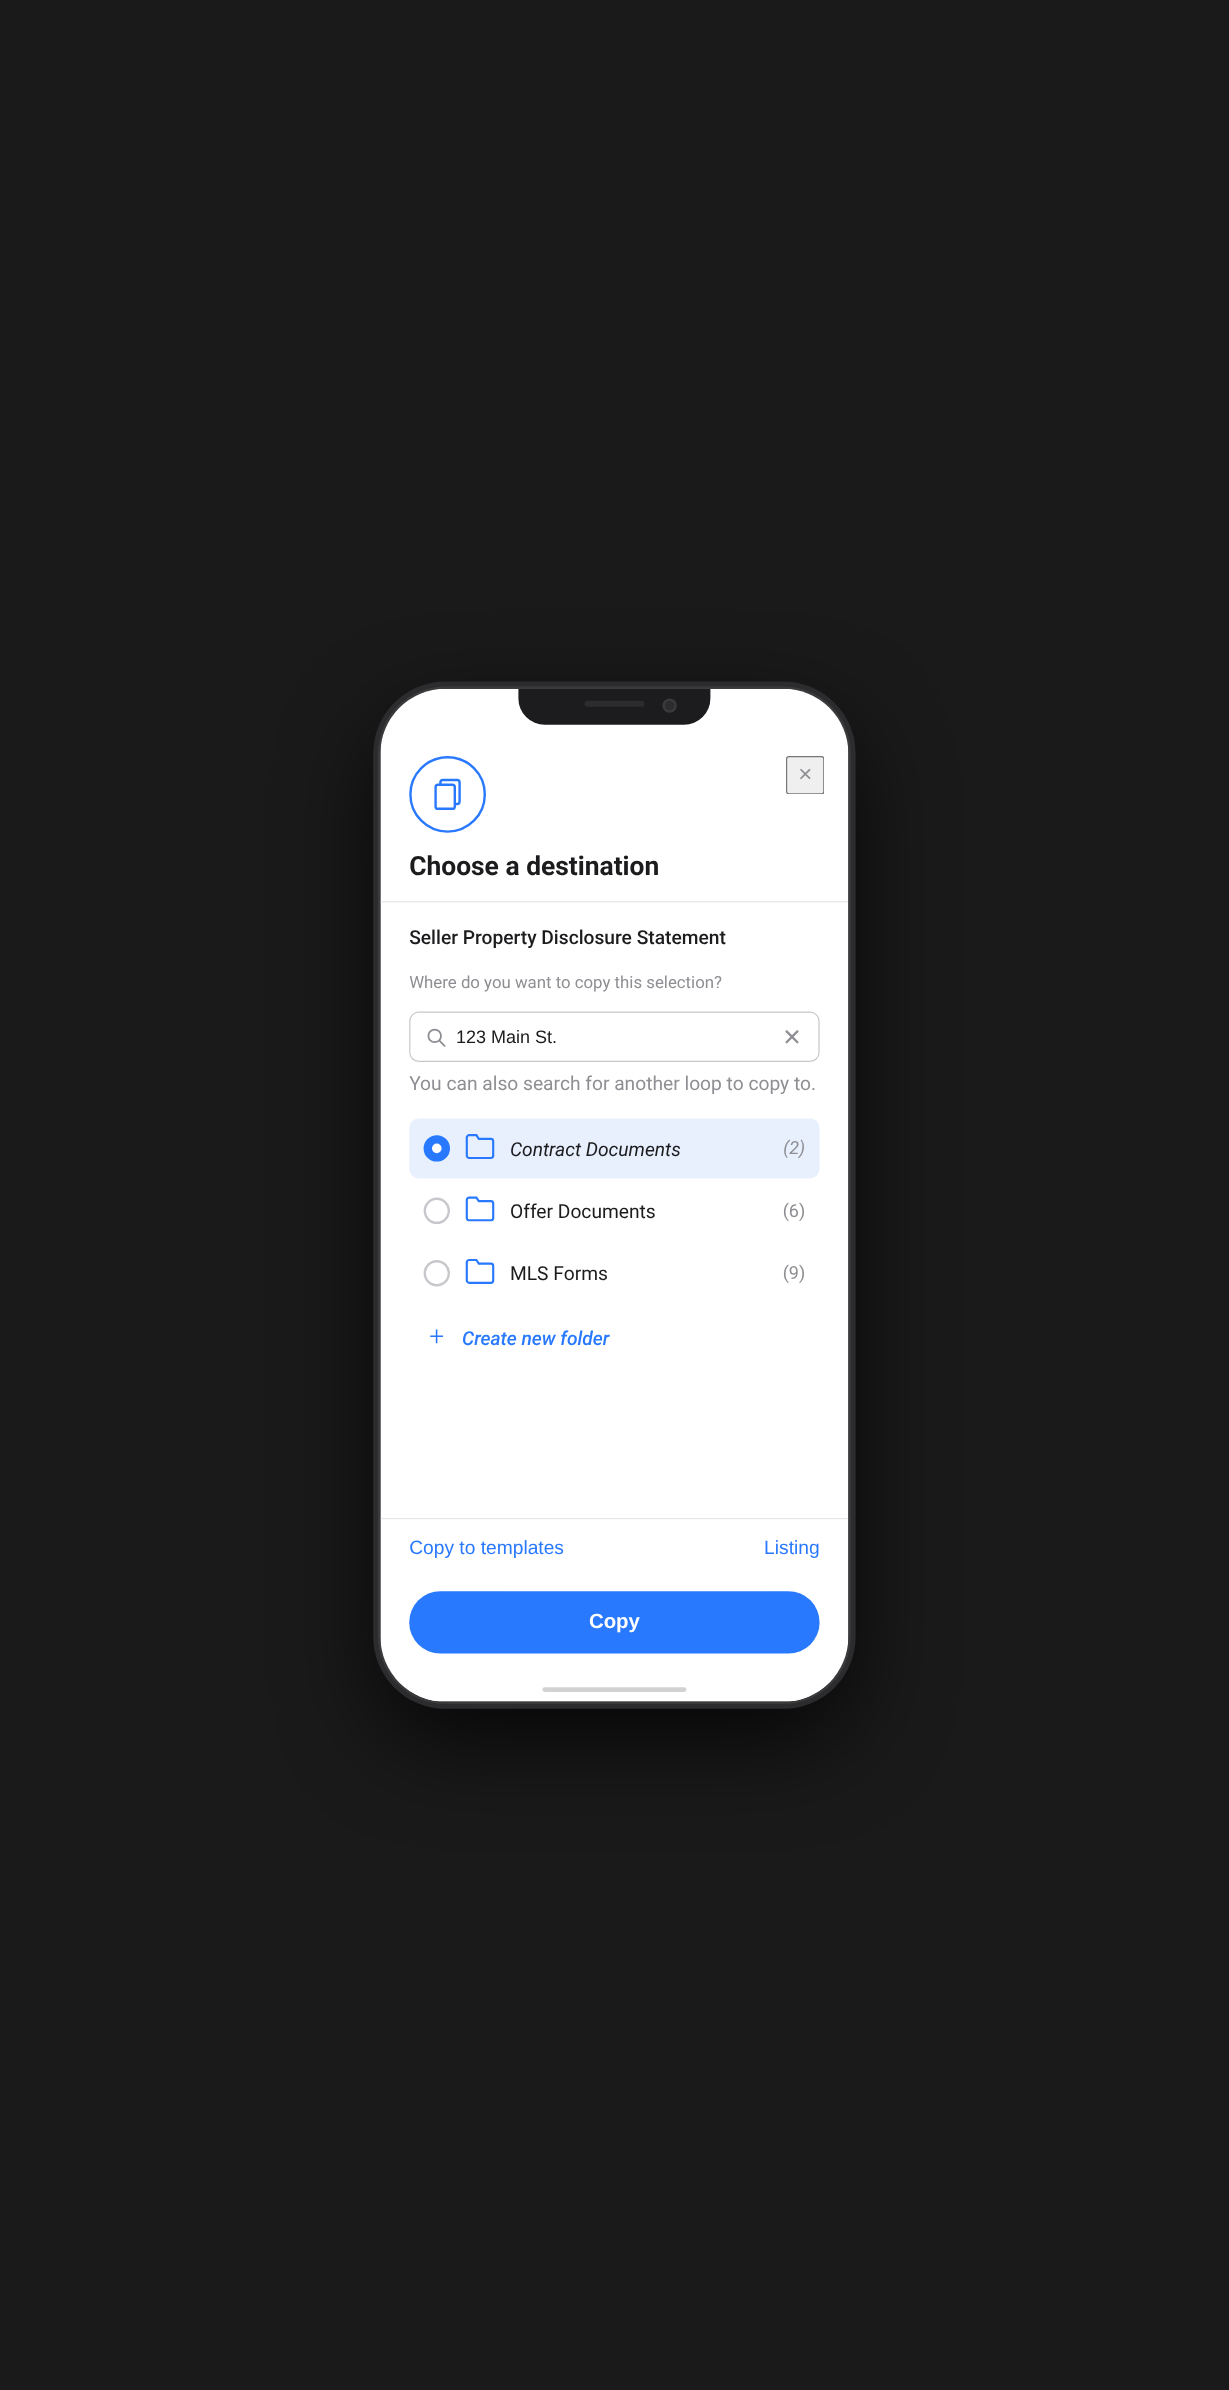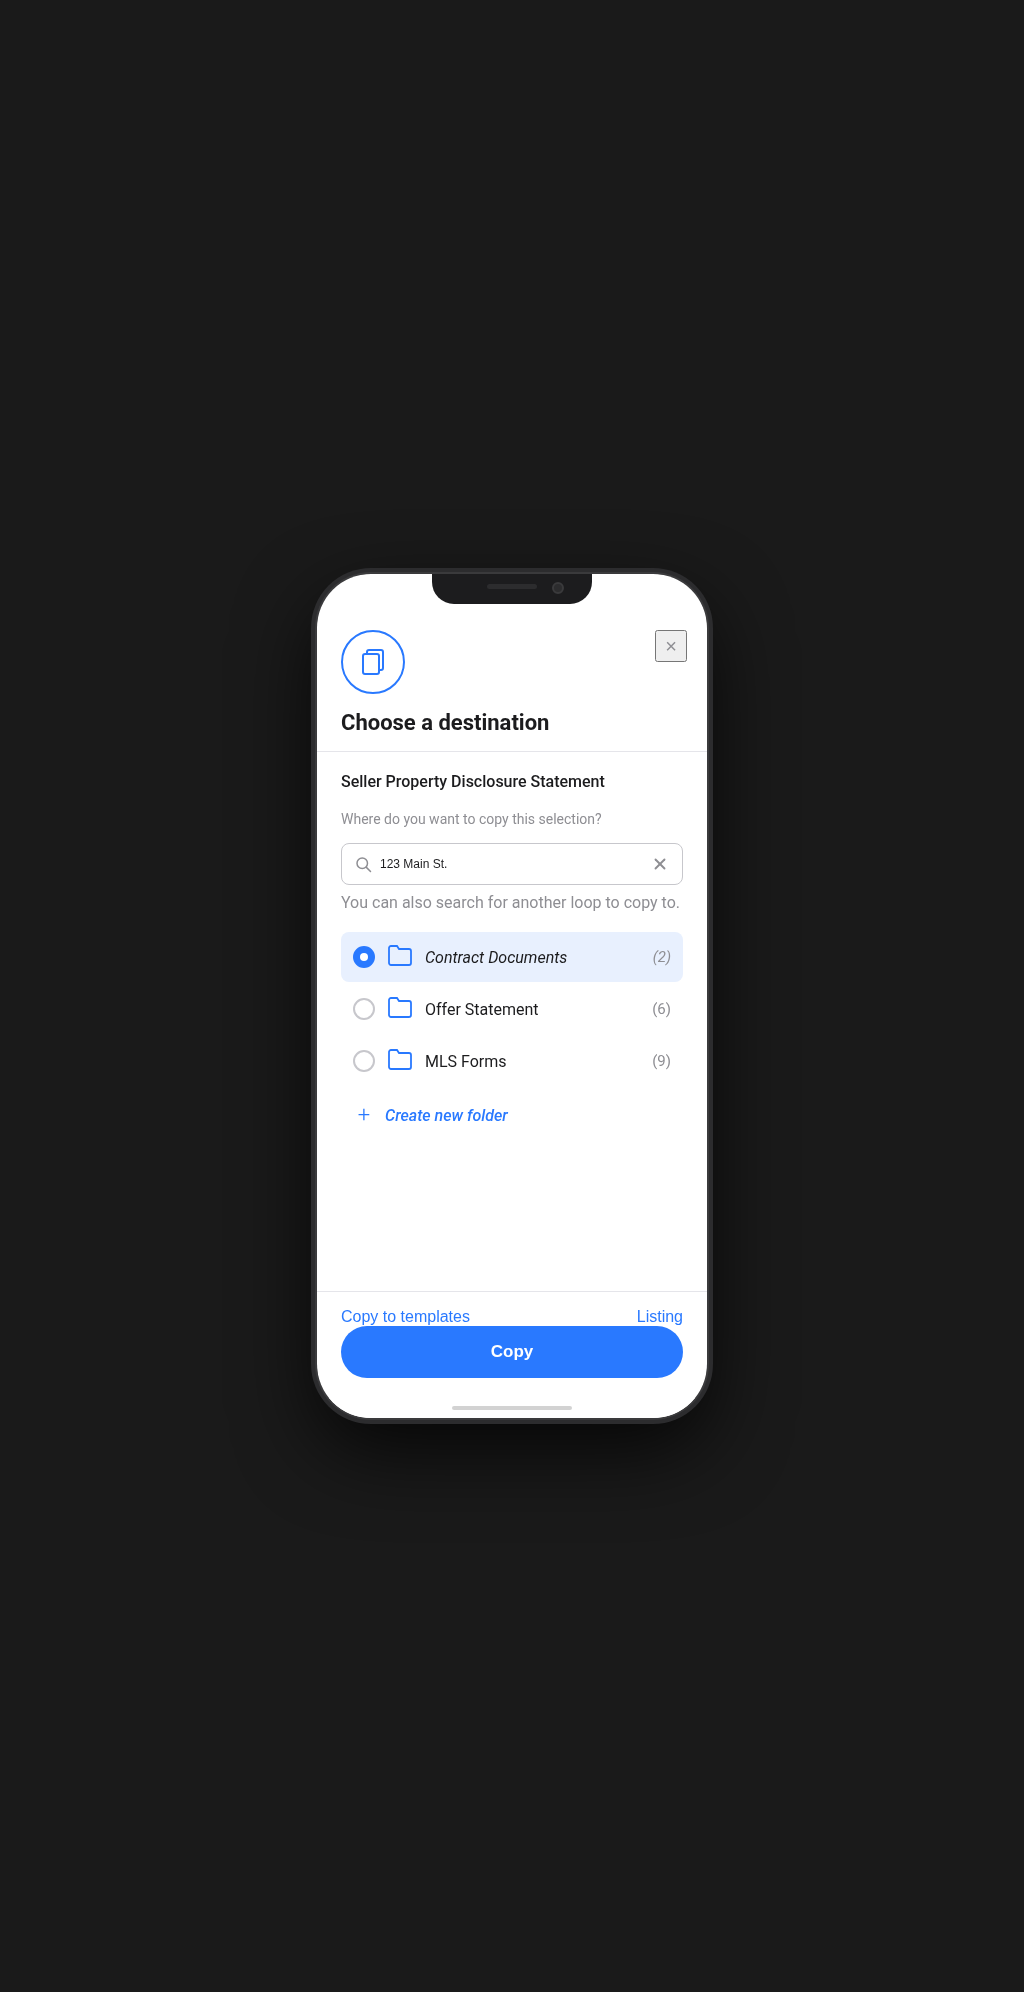--- a/index.html
+++ b/index.html
@@ -169,21 +169,21 @@
     .search-box svg {
       width: 18px;
       height: 18px;
       color: #8e8e93;
       flex-shrink: 0;
     }
     .search-input {
       flex: 1;
       border: none;
       outline: none;
-      font-size: 12px;
+      font-size: 15px;
       color: #1c1c1e;
       margin-left: 8px;
       background: transparent;
     }
     .search-clear {
       width: 20px;
       height: 20px;
       display: flex;
       align-items: center;
       justify-content: center;
@@ -273,21 +273,21 @@
       font-size: 16px;
       color: #2979ff;
       font-weight: 500;
       font-style: italic;
     }
     .modal-footer {
       border-top: 1px solid #e5e5ea;
       padding: 16px 24px 20px 24px;
       display: flex;
       flex-direction: column;
-      gap: 0;
+      gap: 26px;
     }
     .footer-links {
       display: flex;
       justify-content: space-between;
       align-items: center;
     }
     .copy-templates-btn {
       font-size: 16px;
       color: #2979ff;
       cursor: pointer;
@@ -391,21 +391,21 @@
           </div>
 
 
           <div class="folder-item">
             <div class="radio-btn"></div>
             <div class="folder-icon">
               <svg viewBox="0 0 26 22" fill="none" xmlns="http://www.w3.org/2000/svg">
                 <path d="M2 4C2 2.9 2.9 2 4 2H10L12 5H22C23.1 5 24 5.9 24 7V19C24 20.1 23.1 21 22 21H4C2.9 21 2 20.1 2 19V4Z" stroke="#2979ff" stroke-width="1.8" fill="none"></path>
               </svg>
             </div>
-            <span class="folder-label">Offer Statement</span>
+            <span class="folder-label">Offer Documents</span>
             <span class="folder-count">(6)</span>
           </div>
 
           <div class="folder-item">
             <div class="radio-btn"></div>
             <div class="folder-icon">
               <svg viewBox="0 0 26 22" fill="none" xmlns="http://www.w3.org/2000/svg">
                 <path d="M2 4C2 2.9 2.9 2 4 2H10L12 5H22C23.1 5 24 5.9 24 7V19C24 20.1 23.1 21 22 21H4C2.9 21 2 20.1 2 19V4Z" stroke="#2979ff" stroke-width="1.8" fill="none"></path>
               </svg>
             </div>

